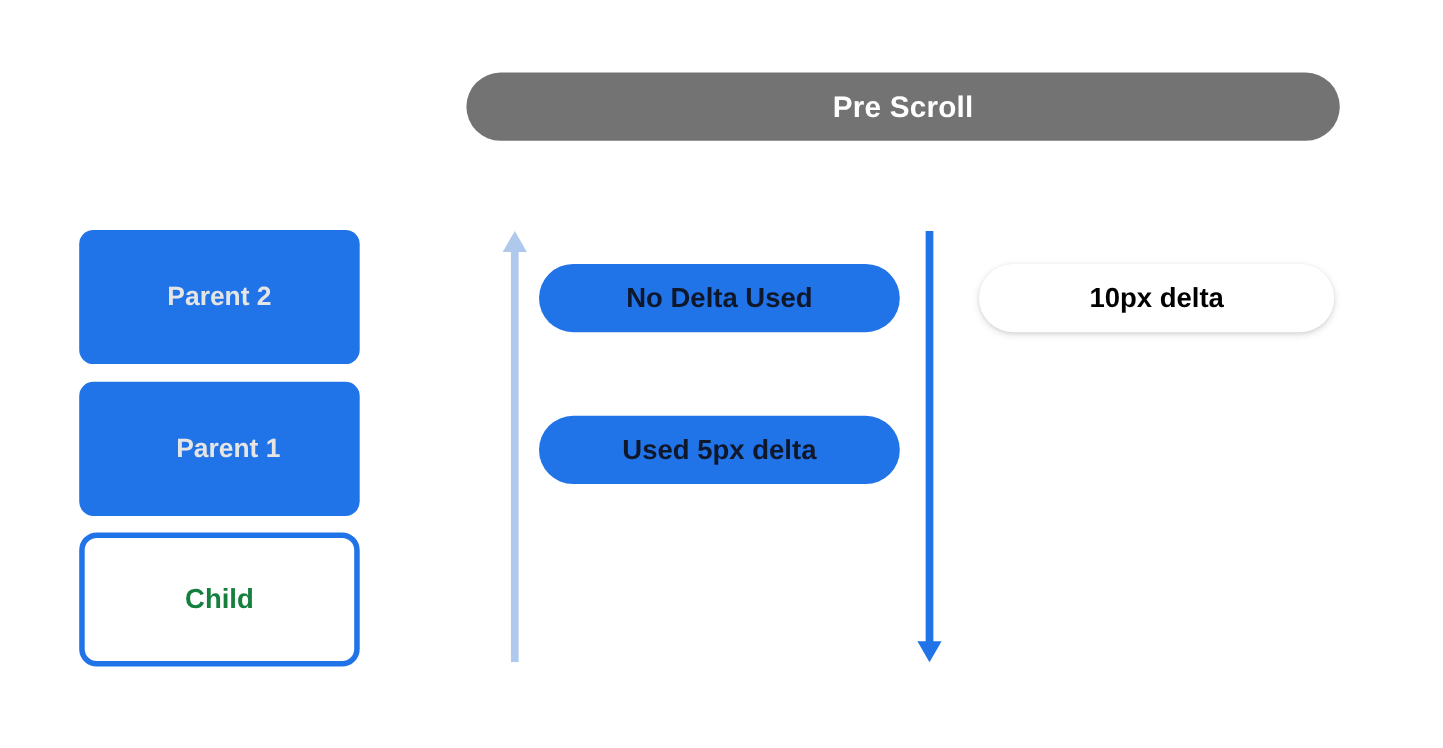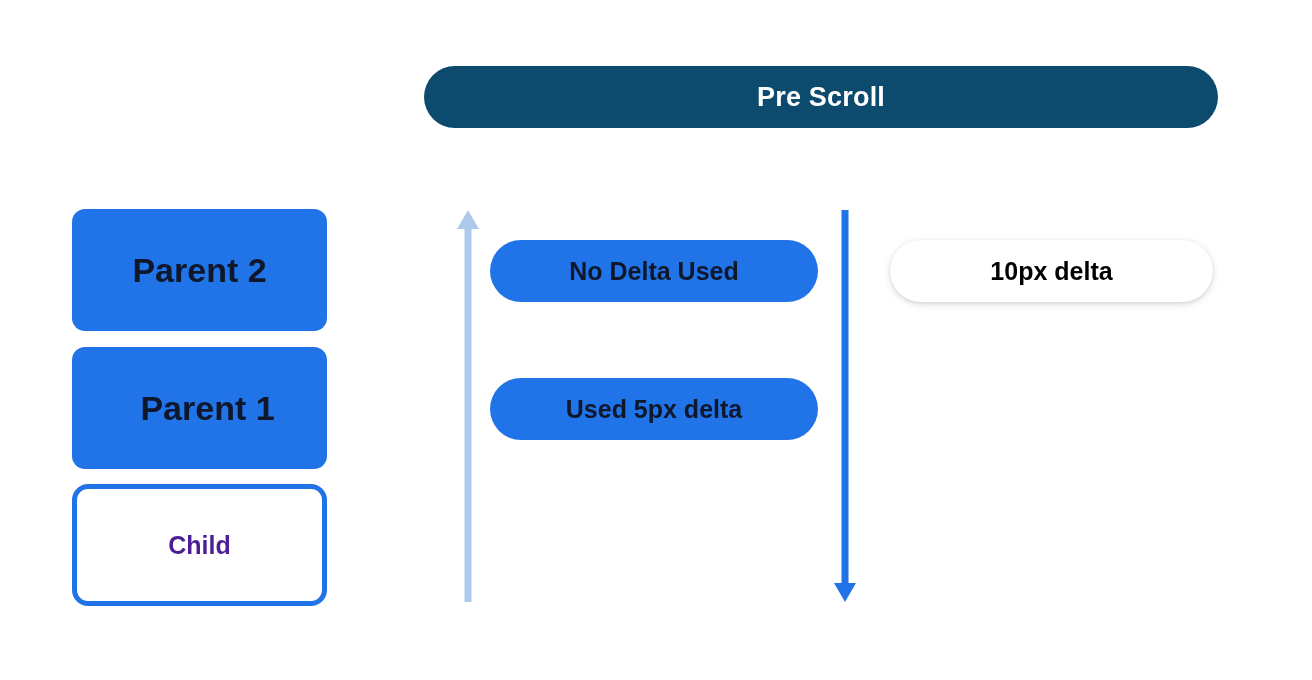--- a/index.html
+++ b/index.html
@@ -19,21 +19,21 @@
     overflow: hidden;
   }
 
   
   .header-pill {
     position: absolute;
     left: 424px;
     top: 66px;
     width: 794px;
     height: 62px;
-    background: #0c4a6e;
+    background: #737373;
     border-radius: 31px;
     display: flex;
     align-items: center;
     justify-content: center;
     box-sizing: border-box;
   }
   .header-pill .label {
     color: #ffffff;
     font-size: 27px;
     font-weight: bold;
@@ -49,31 +49,31 @@
     border-radius: 13px;
     display: flex;
     align-items: center;
     justify-content: center;
     box-sizing: border-box;
   }
   .stack-box.filled {
     background: #2173E8;
   }
   .stack-box.filled .label {
-    color: #0f172a;
-    font-size: 34px;
+    color: #e5e5e5;
+    font-size: 24px;
     font-weight: bold;
   }
   .stack-box.outlined {
     background: #ffffff;
     border: 5px solid #2173E8;
     border-radius: 16px;
   }
   .stack-box.outlined .label {
-    color: #4c1d95;
+    color: #15803d;
     font-size: 25px;
     font-weight: bold;
   }
   .box-parent2 { top: 209px; }
   .box-parent1 { top: 347px; padding-left: 16px; }
   .box-child   { top: 484px; }
 
   
   .arrow {
     position: absolute;

